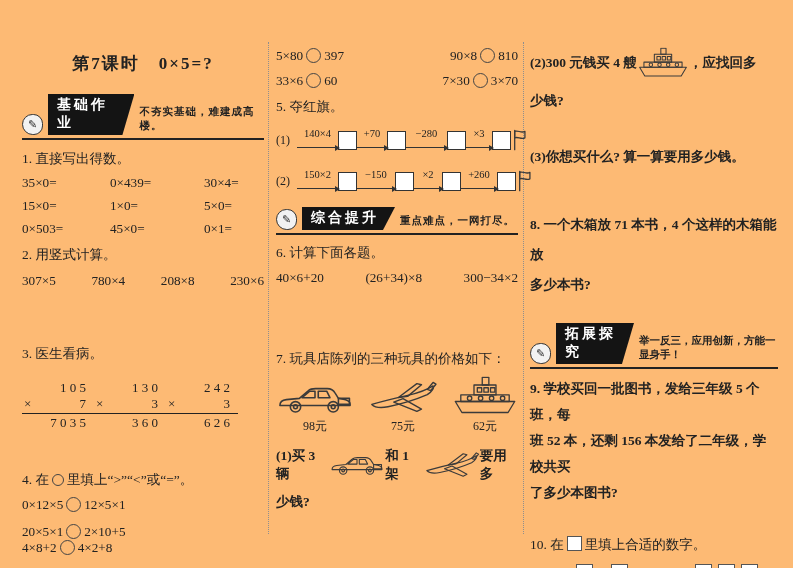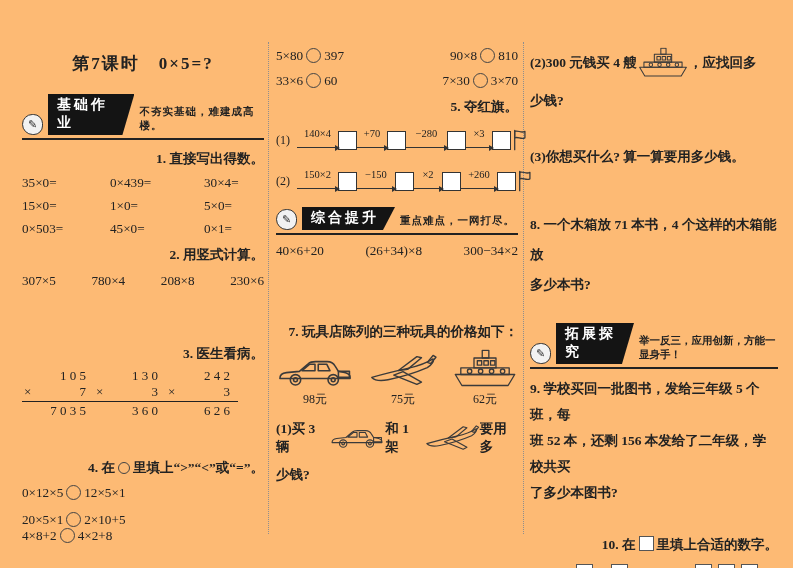--- a/index.html
+++ b/index.html
@@ -20,27 +20,27 @@
 
   .badge-row { display:flex; align-items:flex-end; gap:5px; border-bottom:2.2px solid #222; padding-bottom:3px; }
   .mascot { width:21px; height:21px; border:1.6px solid #333; border-radius:52% 48% 46% 54%;
             display:flex; align-items:center; justify-content:center; font-size:11px; color:#333;
             background:#f2f2f2; flex-shrink:0; }
   .banner { background:#141414; color:#fff; font-weight:700; font-size:14px; letter-spacing:3px;
             padding:2px 16px 3px 9px; clip-path:polygon(0 0,100% 0,calc(100% - 12px) 100%,0 100%);font-family:Liberation Serif, serif; }
   .slogan { font-size:10.5px; font-weight:700; padding-bottom:2px; letter-spacing:1px; }
 
   .cn { font-weight:600; }
-  .h { font-size:13.5px; font-weight:700;text-align:right; }
+  .h { font-size:13.5px; font-weight:400; }
   .eq { font-size:13.2px; }
 
   .q1-grid { display:grid; grid-template-columns:88px 94px auto; row-gap:7px; margin-top:7px; }
   .row-flex { display:flex; justify-content:space-between; }
 
-  .vm-row { display:flex; margin-top:5px; }
+  .vm-row { display:flex; margin-top:17px; }
   .vmult { width:72px; font-size:13px; }
   .vm-top { text-align:right; padding-right:8px; }
   .vm-mid { display:flex; justify-content:space-between; border-bottom:1.5px solid #222;
             padding:0 8px 1px 2px; }
   .vm-res { text-align:right; padding-right:8px; padding-top:1px; }
 
   .circ { display:inline-block; width:15px; height:15px; border:1.4px solid #444; border-radius:50%;
           vertical-align:-3px; margin:0 3px; }
   .circ-sm { width:12px; height:12px; vertical-align:-2px; }
   .cmp { white-space:nowrap; }
@@ -246,20 +246,21 @@
           <use href="#sym-flag"></use>
         </svg>
     </div>
 
     <div class="badge-row" style="margin-top:9px">
       <span class="mascot">✎</span>
       <span class="banner">综合提升</span>
       <span class="slogan">重点难点，一网打尽。</span>
     </div>
 
+    <div class="h" style="margin-top:9px">6. 计算下面各题。</div>
     <div class="row-flex eq" style="margin-top:8px">
       <span>40×6+20</span>
       <span>(26+34)×8</span>
       <span>300−34×2</span>
     </div>
 
     <div class="h" style="margin-top:64px">7. 玩具店陈列的三种玩具的价格如下：</div>
     <div class="toys">
       <div class="toy">
         <svg width="78" height="34" viewBox="0 0 120 52">

